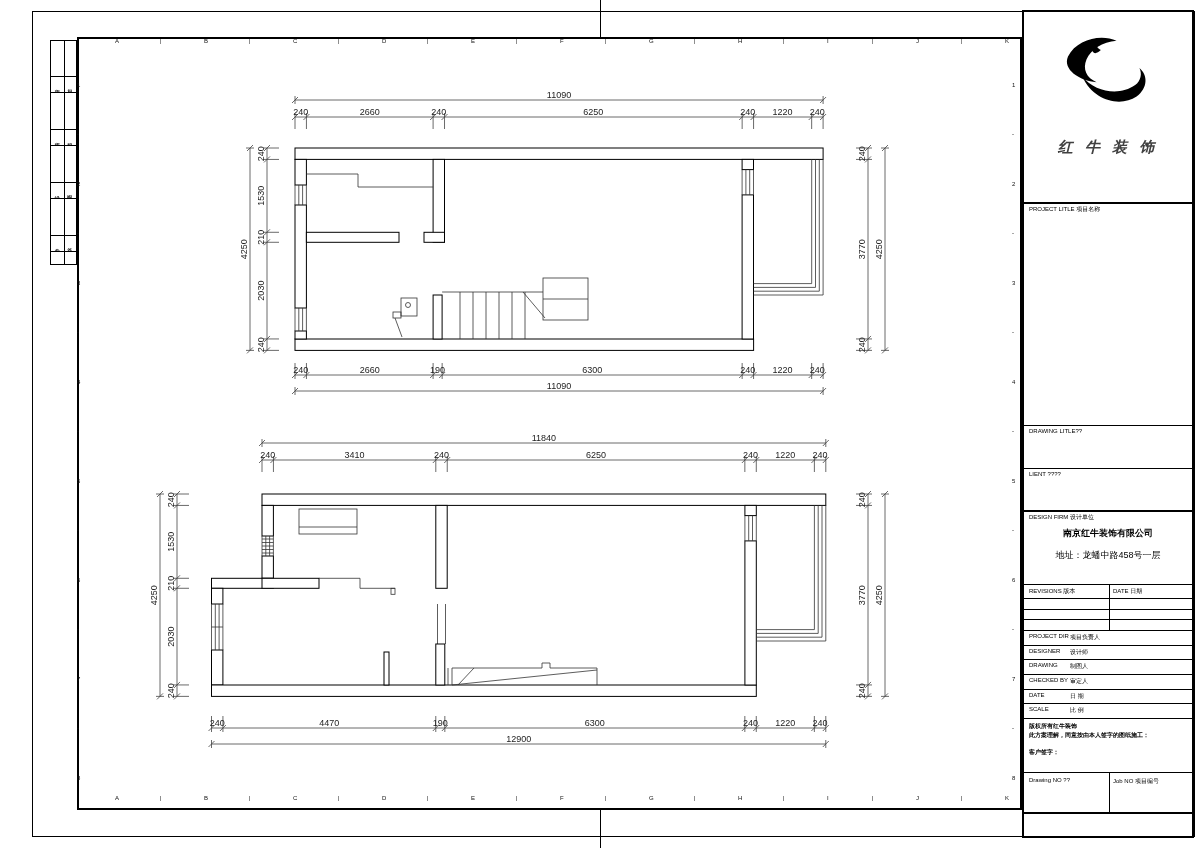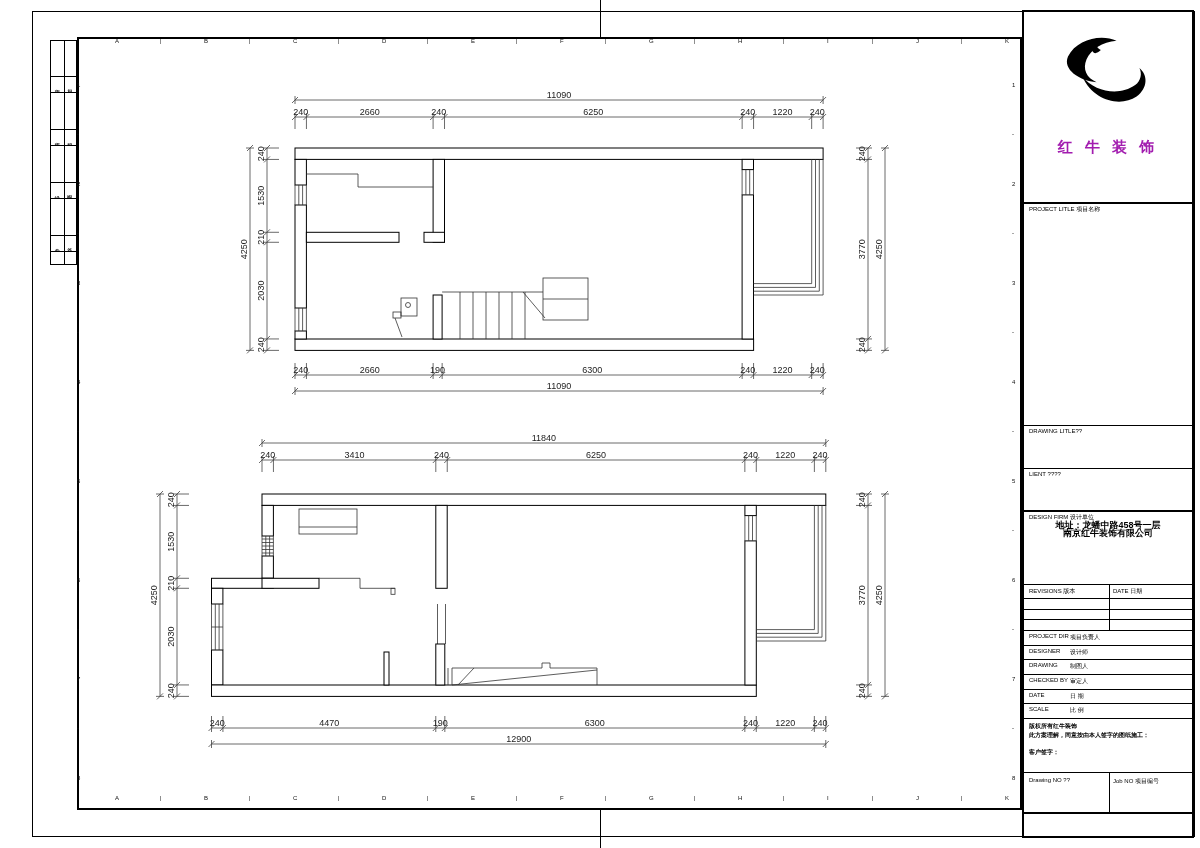--- a/index.html
+++ b/index.html
@@ -19,21 +19,21 @@
   .so-divider{position:absolute;left:13px;top:0;width:0;height:223px;border-left:1px solid #000;}
   .so-row{position:absolute;left:0;right:0;height:15px;border-top:1px solid #000;border-bottom:1px solid #000;display:flex;}
   .so-cell{flex:1;display:flex;align-items:center;justify-content:center;font-size:5px;writing-mode:vertical-rl;text-orientation:upright;color:#000;overflow:hidden;}
   
   .titleblock{position:absolute;left:1022px;top:10px;width:172px;height:828px;border:2px solid #000;box-sizing:border-box;background:#fff;}
   .titleblock .hl{position:absolute;left:0;right:0;border-top:1px solid #000;}
   .titleblock .hl2{position:absolute;left:0;right:0;border-top:2px solid #000;}
   .titleblock .vl{position:absolute;width:0;border-left:1px solid #000;}
   .tb-label{position:absolute;font-size:6px;color:#000;white-space:nowrap;}
   .tb-zh{position:absolute;font-size:6px;color:#000;white-space:nowrap;}
-  .brand{position:absolute;left:0;right:0;text-align:center;font-size:15px;letter-spacing:4px;color:#a21caf;font-weight:bold;}
+  .brand{position:absolute;left:0;right:0;text-align:center;font-size:15px;letter-spacing:4px;color:#404040;font-weight:bold;font-style:italic;}
   .firm{position:absolute;left:0;right:0;text-align:center;font-size:9px;font-weight:bold;color:#000;}
   .logo-wrap{position:absolute;left:0;right:0;display:flex;justify-content:center;}
 </style>
 </head>
 <body>
 
 <div class="sheet">
 
   <div class="outer-border"></div>
   <div class="frame"></div>
@@ -348,21 +348,21 @@
 
     <div class="hl" style="top:413px;"></div>
     <div class="tb-label" style="left:5px;top:416px;">DRAWING LITLE??</div>
 
     <div class="hl" style="top:456px;"></div>
     <div class="tb-label" style="left:5px;top:459px;">LIENT ????</div>
 
     <div class="hl2" style="top:498px;"></div>
     <div class="tb-label" style="left:5px;top:501px;">DESIGN FIRM 设计单位</div>
     <div class="firm" style="top:515px;">南京红牛装饰有限公司</div>
-    <div class="firm" style="top:507px;font-weight:bold;">地址：龙蟠中路458号一层</div>
+    <div class="firm" style="top:537px;font-weight:normal;">地址：龙蟠中路458号一层</div>
 
     <div class="hl" style="top:572px;"></div>
     <div class="tb-label" style="left:5px;top:575px;">REVISIONS 版本</div>
     <div class="tb-label" style="left:89px;top:575px;">DATE 日期</div>
     <div class="vl" style="left:85px;top:572px;height:46px;"></div>
     <div class="hl" style="top:586px;"></div>
     <div class="hl" style="top:597px;"></div>
     <div class="hl" style="top:607px;"></div>
 
     <div class="hl" style="top:618px;"></div>

